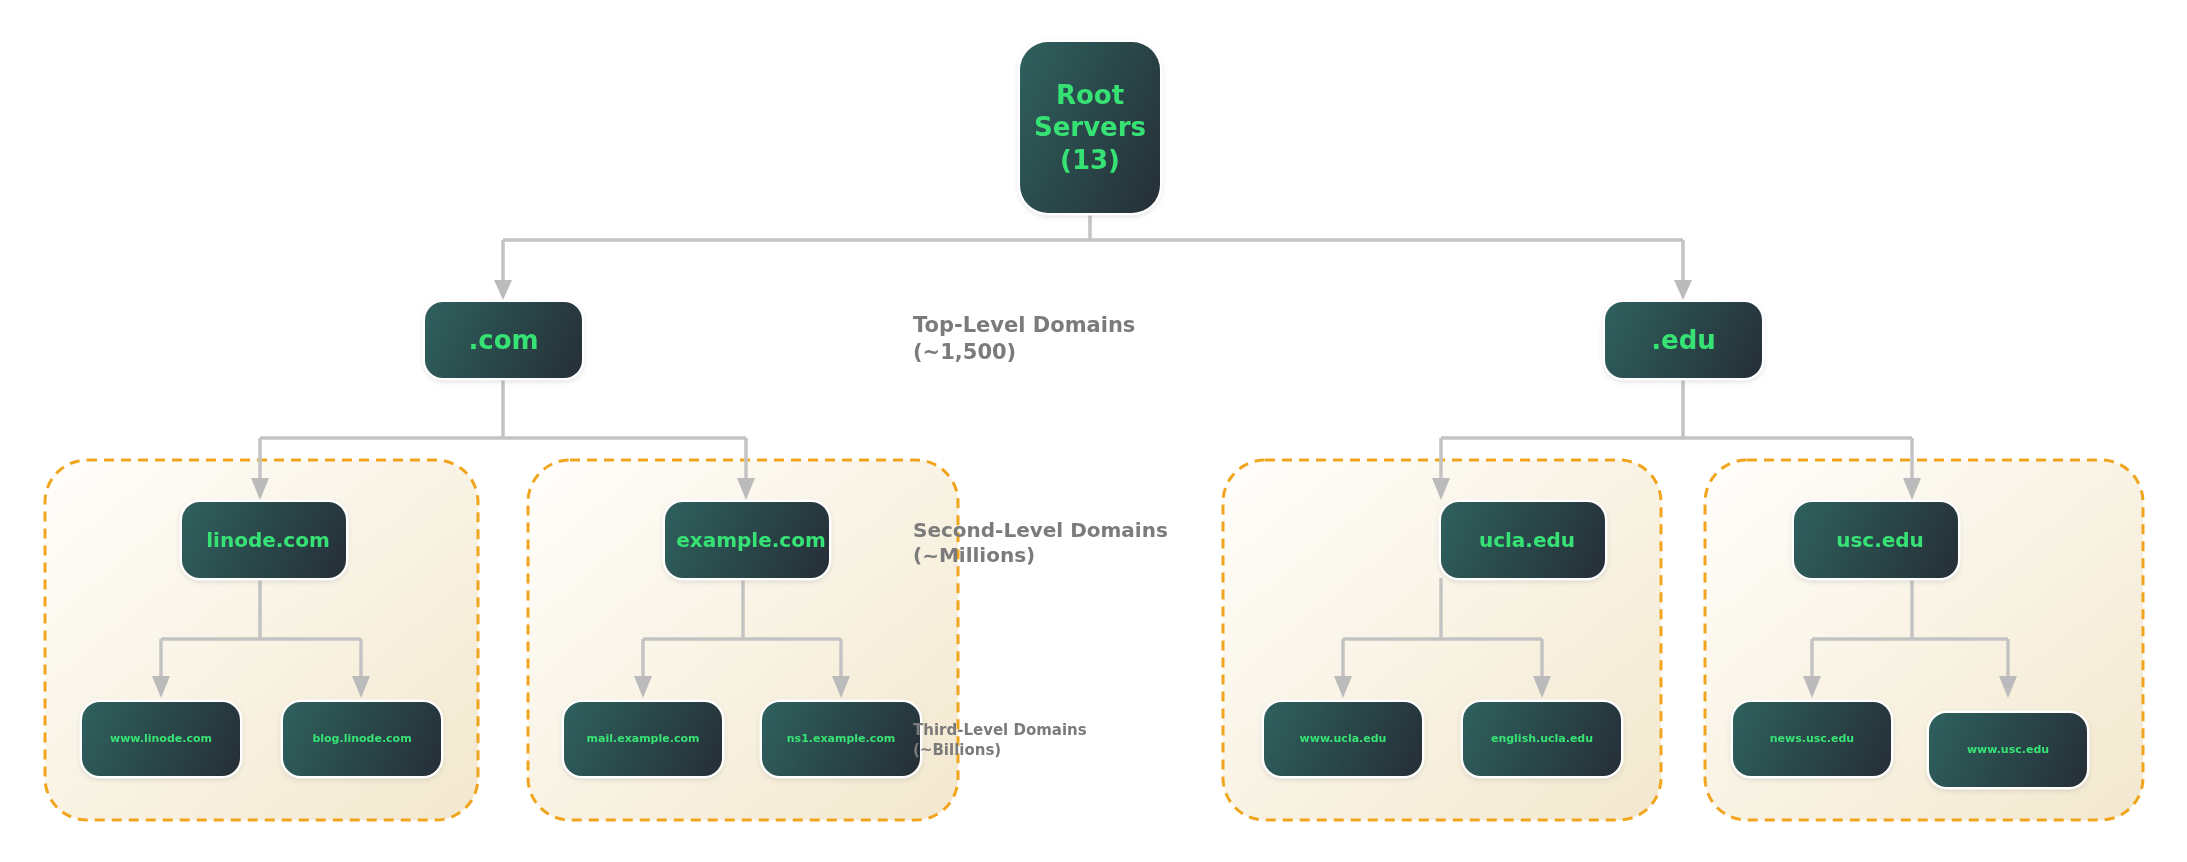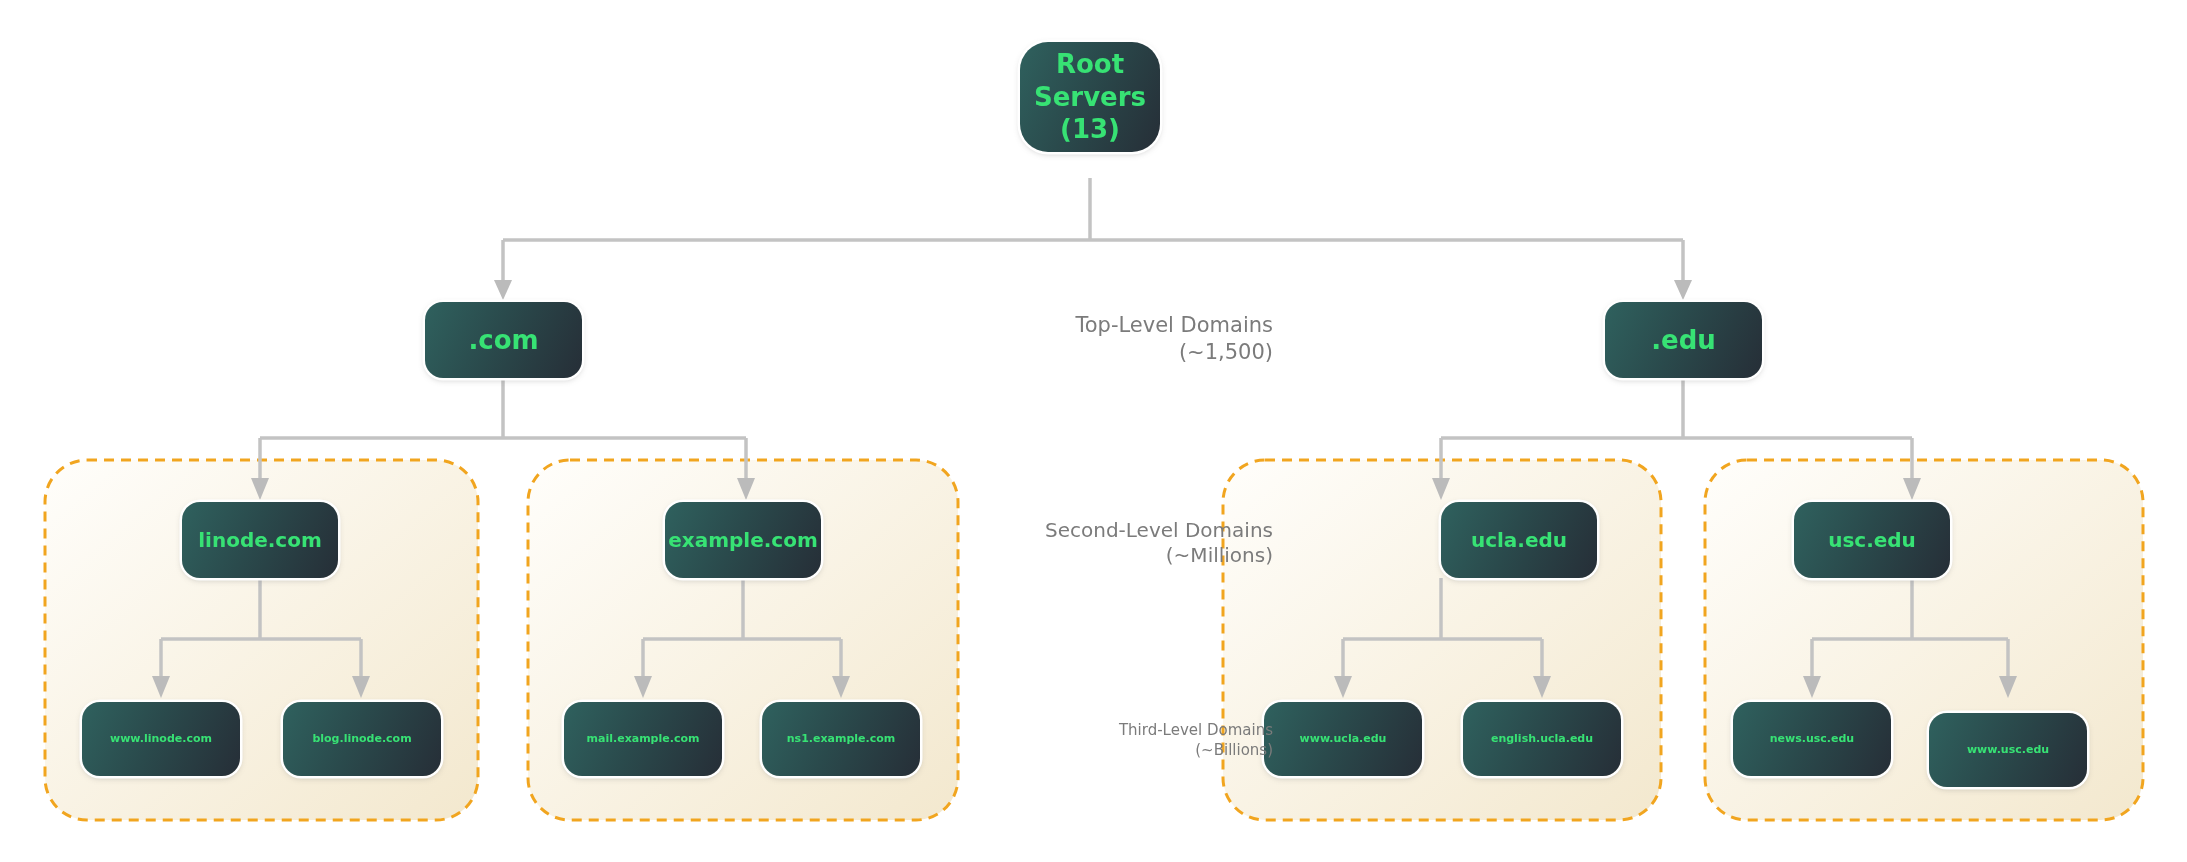--- a/index.html
+++ b/index.html
@@ -23,31 +23,31 @@
     align-items: center;
     justify-content: center;
     text-align: center;
     background: linear-gradient(115deg, #2F615E 0%, #2A4A4C 45%, #262E37 100%);
     color: #37E274;
     font-weight: bold;
     border-radius: 18px;
     box-shadow: 0 0 0 2.5px #ffffff, 0 2px 6px rgba(110,110,110,0.38);
     line-height: 1.25;
   }
-  .node-root   { left:1020px; top:42px;  width:140px; height:110px; border-radius:28px; font-size:26px; }
+  .node-root   { left:1020px; top:42px;  width:140px; height:171px; border-radius:28px; font-size:26px; }
   .node-tld    { top:302px; width:157px; height:76px; font-size:26px; }
-  .node-sld    { top:502px; width:156px; height:76px; font-size:20px; }
+  .node-sld    { top:502px; width:156px; height:76px; font-size:20px;padding-left:8px; }
   .node-leaf   { top:702px; width:158px; height:74px; font-size:11px; }
   .lvl-label {
     position: absolute;
     left: 913px;
     width: 360px;
-    text-align: right;
+    text-align: left;
     color: #7B7B7B;
-    font-weight: normal;
+    font-weight: bold;
   }
   .lvl-top    { top:312px; font-size:21px; line-height:27px; }
   .lvl-second { top:518px; font-size:20px; line-height:25px; }
   .lvl-third  { top:720px; font-size:15px; line-height:20px; }
   .lvl-label span { display: block; }
   .conn   { stroke:#C3C3C3; stroke-width:3.5; fill:none; }
   .arrow  { fill:#BBBBBB; stroke:none; }
   .group-rect { stroke:#F1A51F; stroke-width:3; stroke-dasharray:10 7; }
 </style>
 </head>

